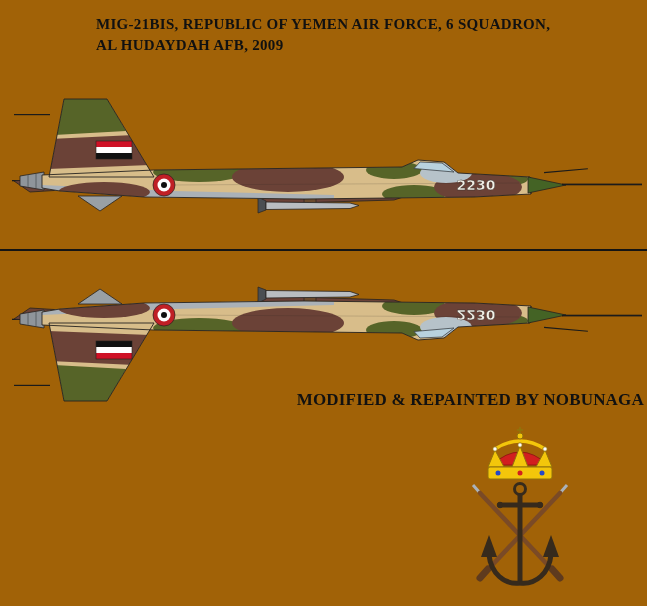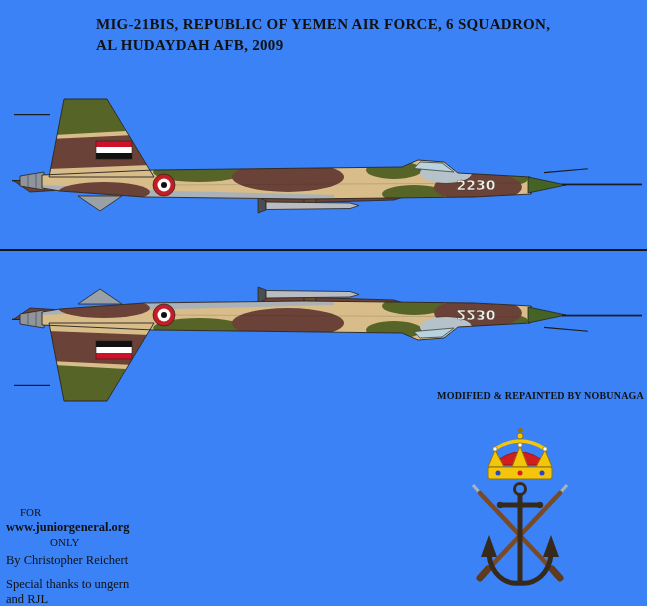--- a/index.html
+++ b/index.html
@@ -1,26 +1,26 @@
 <!DOCTYPE html>
 <html><head>
 <meta charset="utf-8">
 <style>
   html,body{margin:0;padding:0;background:#ffffff;}
   .stage{
-    position:relative;width:647px;height:606px;background:#3b82f6;
+    position:relative;width:647px;height:606px;background:#a16207;
     overflow:hidden;font-family:"Liberation Serif",serif;color:#111;
   }
   .title-block{position:absolute;left:96px;top:14px;font-weight:bold;
     font-size:15px;line-height:21px;letter-spacing:.3px;}
   .fold-line{position:absolute;left:0;top:249px;width:647px;height:2px;background:#141414;}
   .plane{position:absolute;left:4px;width:640px;height:145px;}
   .plane-top{top:93px;}
   .plane-bottom{top:262px;transform:scaleY(-1);}
-  .credit{position:absolute;right:3px;top:390px;font-weight:bold;font-size:10px;letter-spacing:.2px;}
+  .credit{position:absolute;right:3px;top:390px;font-weight:bold;font-size:17px;letter-spacing:.2px;}
   .crest{position:absolute;left:464px;top:423px;width:112px;height:180px;}
   .footer{position:absolute;left:6px;top:505px;font-size:12.5px;line-height:15px;}
   .footer .small{font-size:11px;}
   .footer .ind1{margin-left:14px;}
   .footer .ind2{margin-left:44px;}
   .footer .site{font-weight:bold;}
   .footer .author{margin-top:3px;}
   .footer .thanks{margin-top:9px;}
 </style>
 </head>
@@ -145,22 +145,14 @@
       <circle cx="31" cy="26" r="2.2" fill="#fdfdfd" stroke="#93720a" stroke-width="0.8"></circle>
       <circle cx="56" cy="22" r="2.2" fill="#fdfdfd" stroke="#93720a" stroke-width="0.8"></circle>
       <circle cx="81" cy="26" r="2.2" fill="#fdfdfd" stroke="#93720a" stroke-width="0.8"></circle>
       <rect x="24" y="44" width="64" height="12" rx="2" fill="#f3c60b" stroke="#93720a" stroke-width="1"></rect>
       <circle cx="34" cy="50" r="2.5" fill="#2448c8"></circle>
       <circle cx="56" cy="50" r="2.5" fill="#d11f1f"></circle>
       <circle cx="78" cy="50" r="2.5" fill="#2448c8"></circle>
     </g>
   </svg>
 
-  <div class="footer">
-    <div class="small ind1">FOR</div>
-    <div class="site">www.juniorgeneral.org</div>
-    <div class="small ind2">ONLY</div>
-    <div class="author">By  Christopher Reichert</div>
-    <div class="thanks">Special thanks to ungern</div>
-    <div>and RJL</div>
-  </div>
 
 </div>
 
 </body></html>

